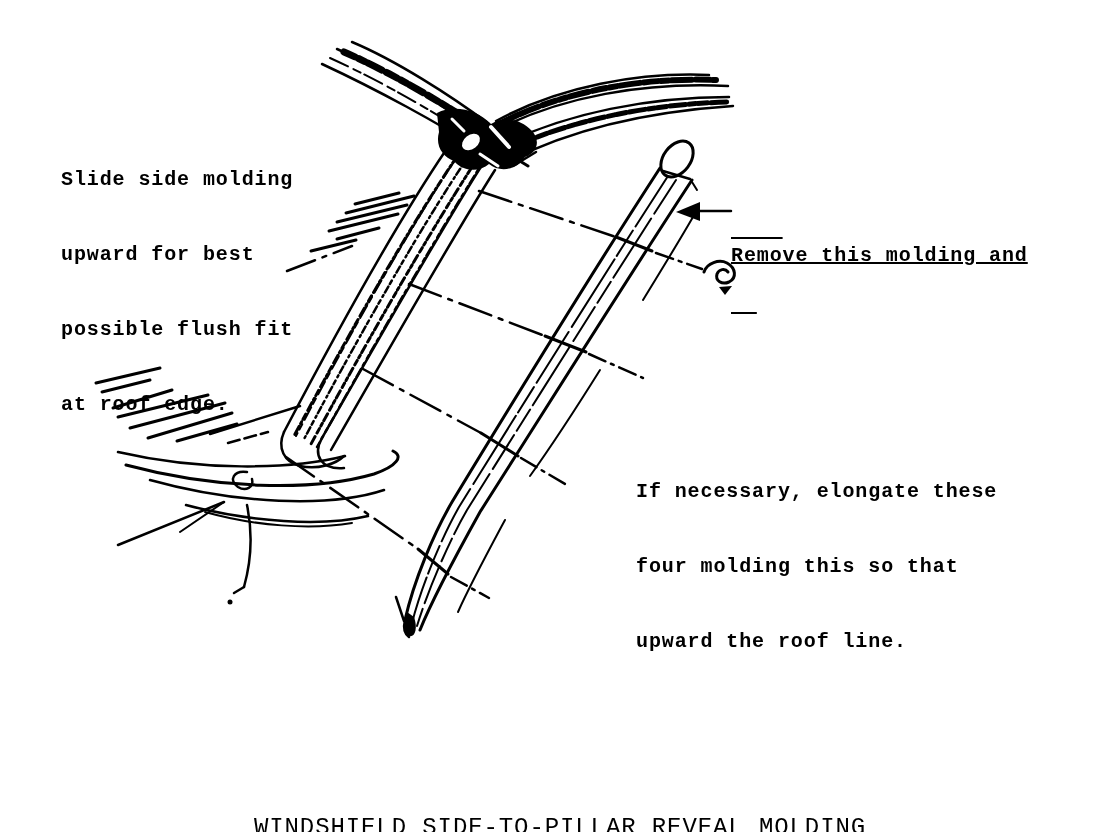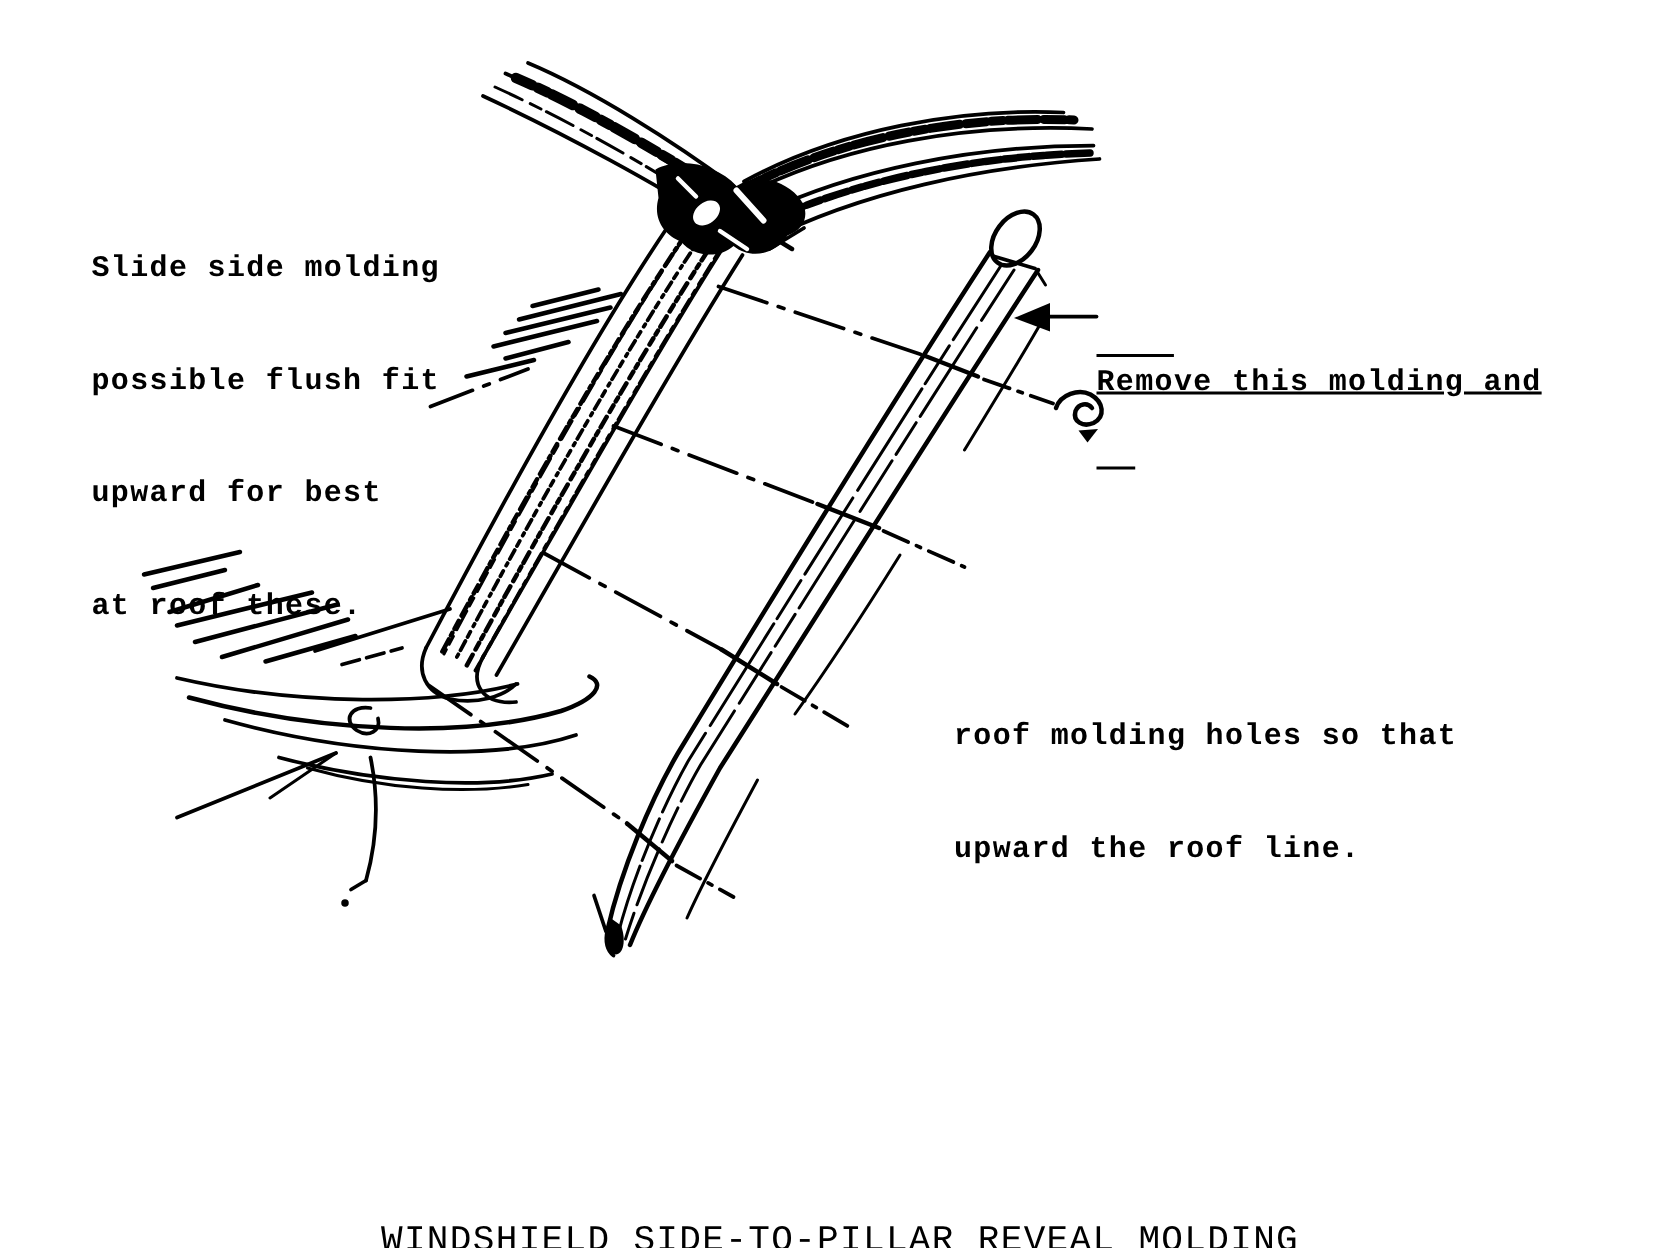--- a/index.html
+++ b/index.html
@@ -167,31 +167,32 @@
     </g>
 
     <g>
       <path d="M676,212 L700,202 L700,221 Z" fill="#000000" stroke="none"></path>
       <path d="M698,211 L731,211" stroke-width="2.5"></path>
     </g>
   </svg>
 
   <div class="note" id="note-slide">
     <div>Slide side molding</div>
+    <div>upward for best</div>
     <div>possible flush fit</div>
-    <div>upward for best</div>
-    <div>at roof these.</div>
+    <div>at roof edge.</div>
   </div>
 
   <div class="note" id="note-remove">
     <div>Remove this molding and</div>
   </div>
 
   <div class="note" id="note-elongate">
-    <div>roof molding holes so that</div>
+    <div>If necessary, elongate these</div>
+    <div>four molding this so that</div>
     <div>upward the roof line.</div>
   </div>
 
   <div class="caption">
     <div>WINDSHIELD SIDE-TO-PILLAR REVEAL MOLDING</div>
     
   </div>
 
 </div>
 

